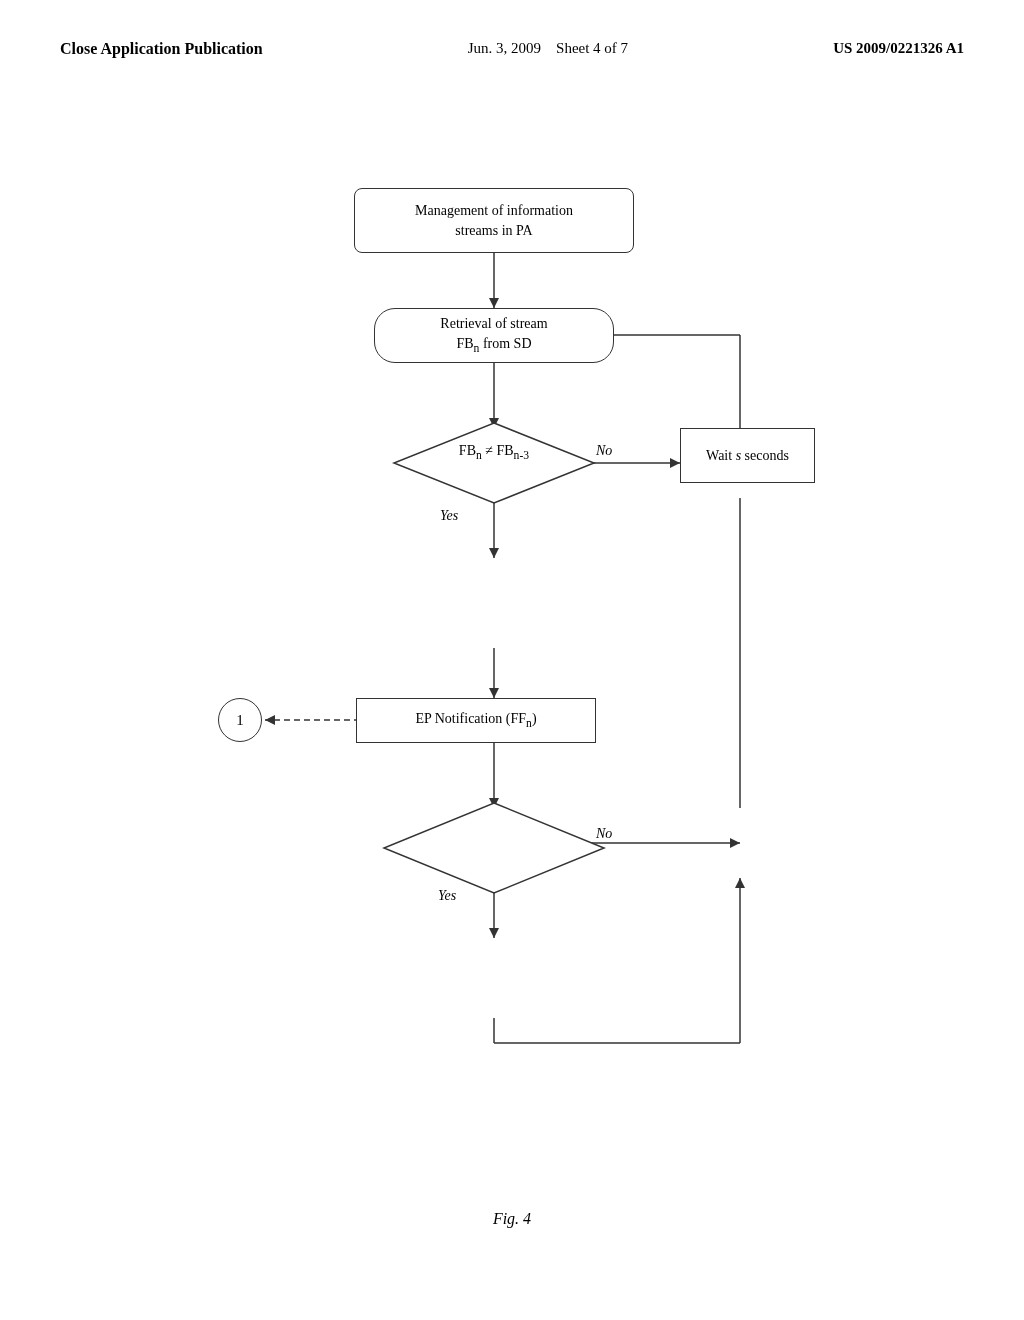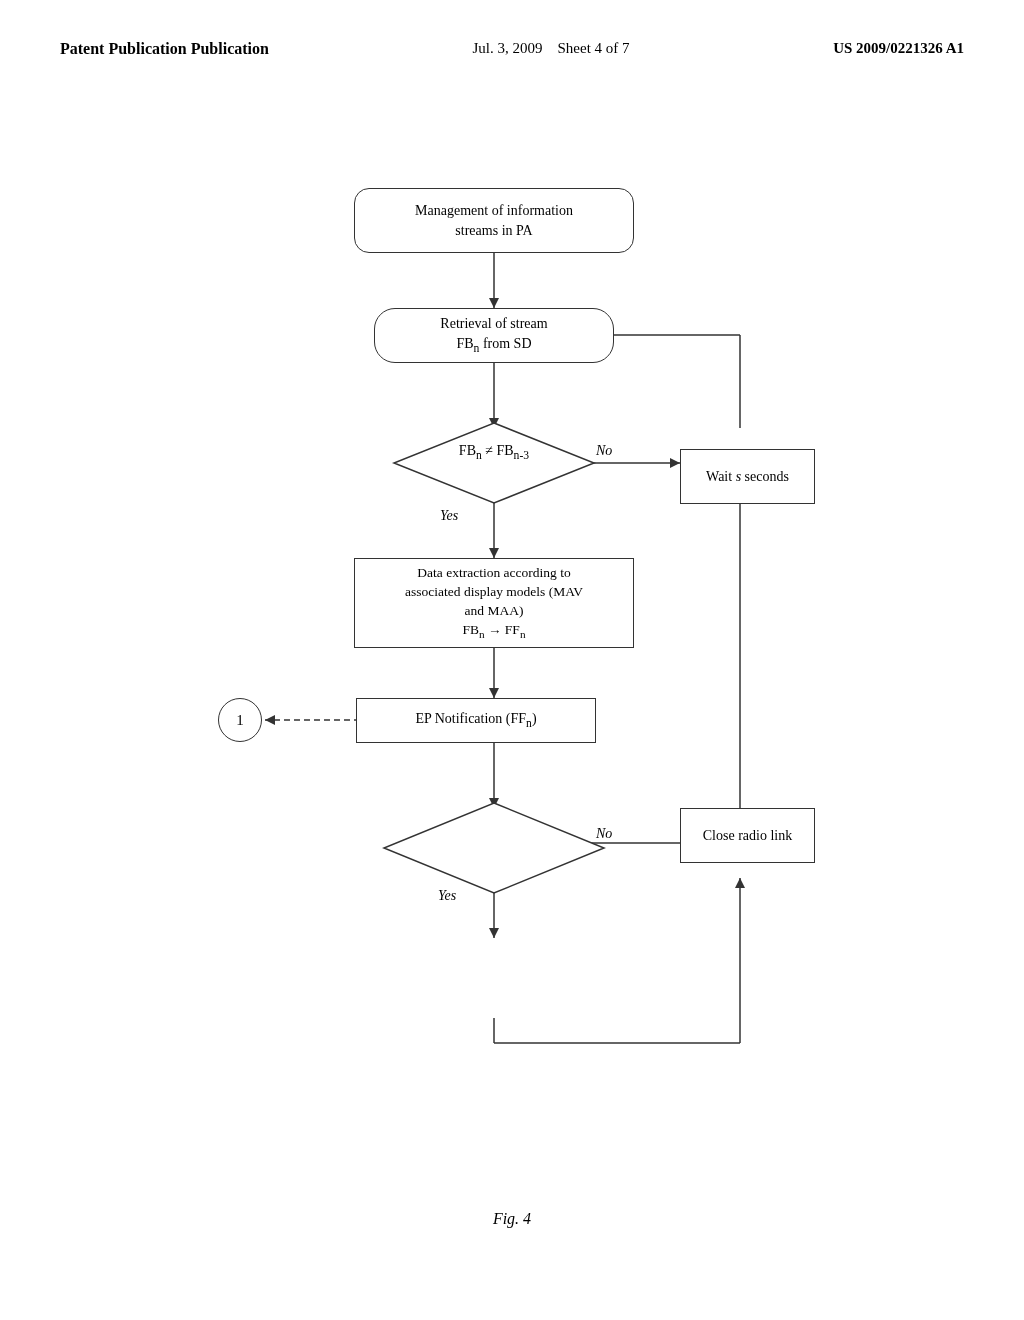--- a/index.html
+++ b/index.html
@@ -39,21 +39,21 @@
       border: 1.5px solid #333;
       text-align: center;
       display: flex;
       align-items: center;
       justify-content: center;
       font-size: 14px;
       line-height: 1.4;
     }
 
     .rounded-box {
-      border-radius: 15px;
+      border-radius: 8px;
     }
 
     
     .diamond-container {
       position: absolute;
     }
     .diamond-container svg {
       overflow: visible;
     }
     .diamond-label {
@@ -89,23 +89,23 @@
     .arrow-label {
       position: absolute;
       font-style: italic;
       font-size: 14px;
     }
   </style>
 </head>
 <body>
 
 <div class="header">
-  <div class="header-left">Patent Publication Publication</div>
+  <div class="header-left">Close Application Publication</div>
   <div class="header-center">
-    <span>Jul. 3, 2009</span>&nbsp;&nbsp;&nbsp;
+    <span>Jun. 3, 2009</span>&nbsp;&nbsp;&nbsp;
     <span>Sheet 4 of 7</span>
   </div>
   <div class="header-right">US 2009/0221326 A1</div>
 </div>
 
 <div class="diagram">
 
   <svg style="position:absolute;top:0;left:0;width:100%;height:100%;overflow:visible;">
 
     <line x1="494" y1="185" x2="494" y2="240" stroke="#333" stroke-width="1.5"></line>
@@ -158,46 +158,35 @@
 
   <div class="diamond-container" style="left:394px; top:355px; width:200px; height:80px;">
     <svg width="200" height="80">
       <polygon points="100,0 200,40 100,80 0,40" fill="white" stroke="#333" stroke-width="1.5"></polygon>
     </svg>
     <div class="diamond-label" style="top:18px; left:30px; width:140px;">
       FB<sub>n</sub> ≠ FB<sub>n-3</sub>
     </div>
   </div>
 
-  <div class="box" style="left:680px; top:360px; width:135px; height:55px; font-size:14px;margin-top:21px;">
+  <div class="box" style="left:680px; top:360px; width:135px; height:55px; font-size:14px;">
     <span>Wait <em>s</em> seconds</span>
   </div>
 
-  <div class="box" style="left:354px; top:490px; width:280px; height:90px; font-size:13.5px;">
-    <span>
-      Data extraction according to<br>
-      associated display models (MAV<br>
-      and MAA)<br>
-      FB<sub>n</sub> → FF<sub>n</sub>
-    </span>
-  </div>
 
   <div class="box" style="left:356px; top:630px; width:240px; height:45px; font-size:14px;">
     <span>EP Notification (FF<sub>n</sub>)</span>
   </div>
 
   <div class="diamond-container" style="left:384px; top:735px; width:220px; height:90px;">
     <svg width="220" height="90">
       <polygon points="110,0 220,45 110,90 0,45" fill="white" stroke="#333" stroke-width="1.5"></polygon>
     </svg>
   </div>
 
-  <div class="box" style="left:680px; top:740px; width:135px; height:55px; font-size:14px;">
-    <span>Close radio link</span>
-  </div>
 
 
   <div class="circle" style="left:218px; top:630px; width:44px; height:44px;">
     <span>1</span>
   </div>
 
   <div class="arrow-label" style="left:596px; top:375px;">No</div>
 
   <div class="arrow-label" style="left:440px; top:440px;">Yes</div>
 

